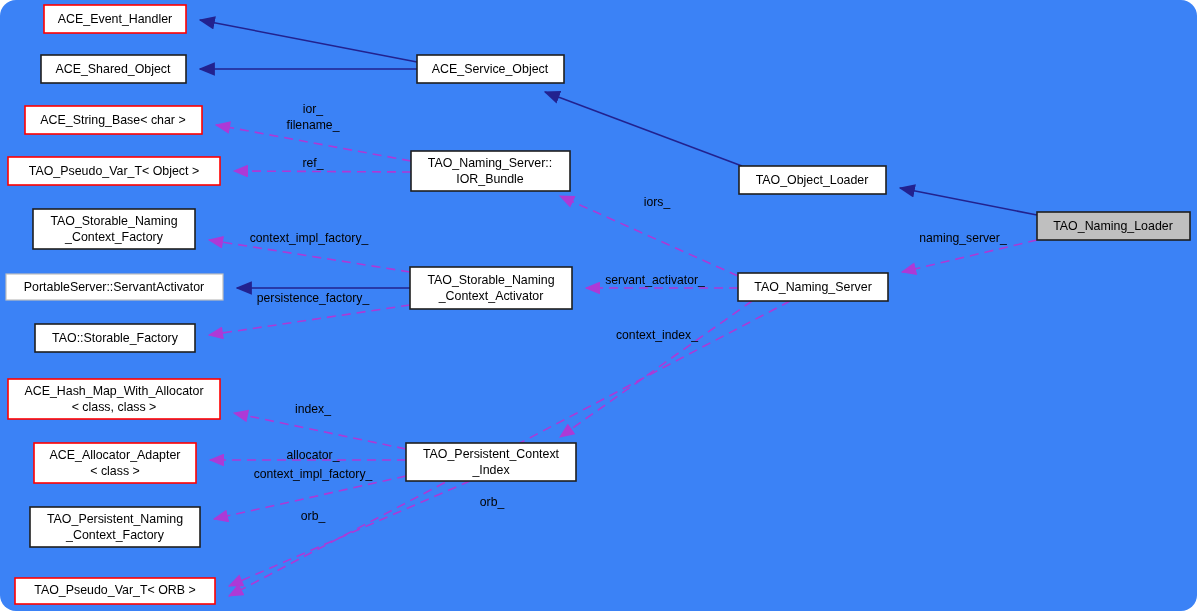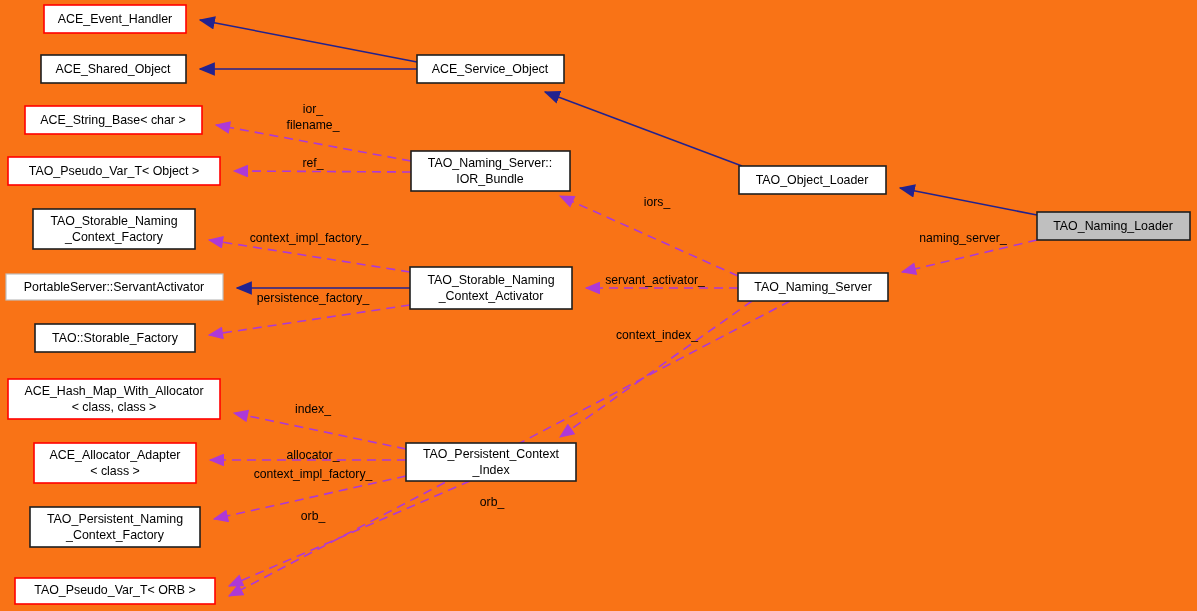--- a/index.html
+++ b/index.html
@@ -4,23 +4,24 @@
 <style>
   html, body {
     margin: 0;
     padding: 0;
     background: #ffffff;
   }
   #diagram-root {
     position: relative;
     width: 1197px;
     height: 611px;
-    background: #f97316;
+    background: #3b82f6;
     font-family: "Liberation Sans", sans-serif;
     overflow: hidden;
+    border-radius: 16px;
   }
   svg#graph {
     display: block;
     width: 1197px;
     height: 611px;
   }
   .node-box {
     fill: #ffffff;
     stroke: #1f1f1f;
     stroke-width: 1.6;

